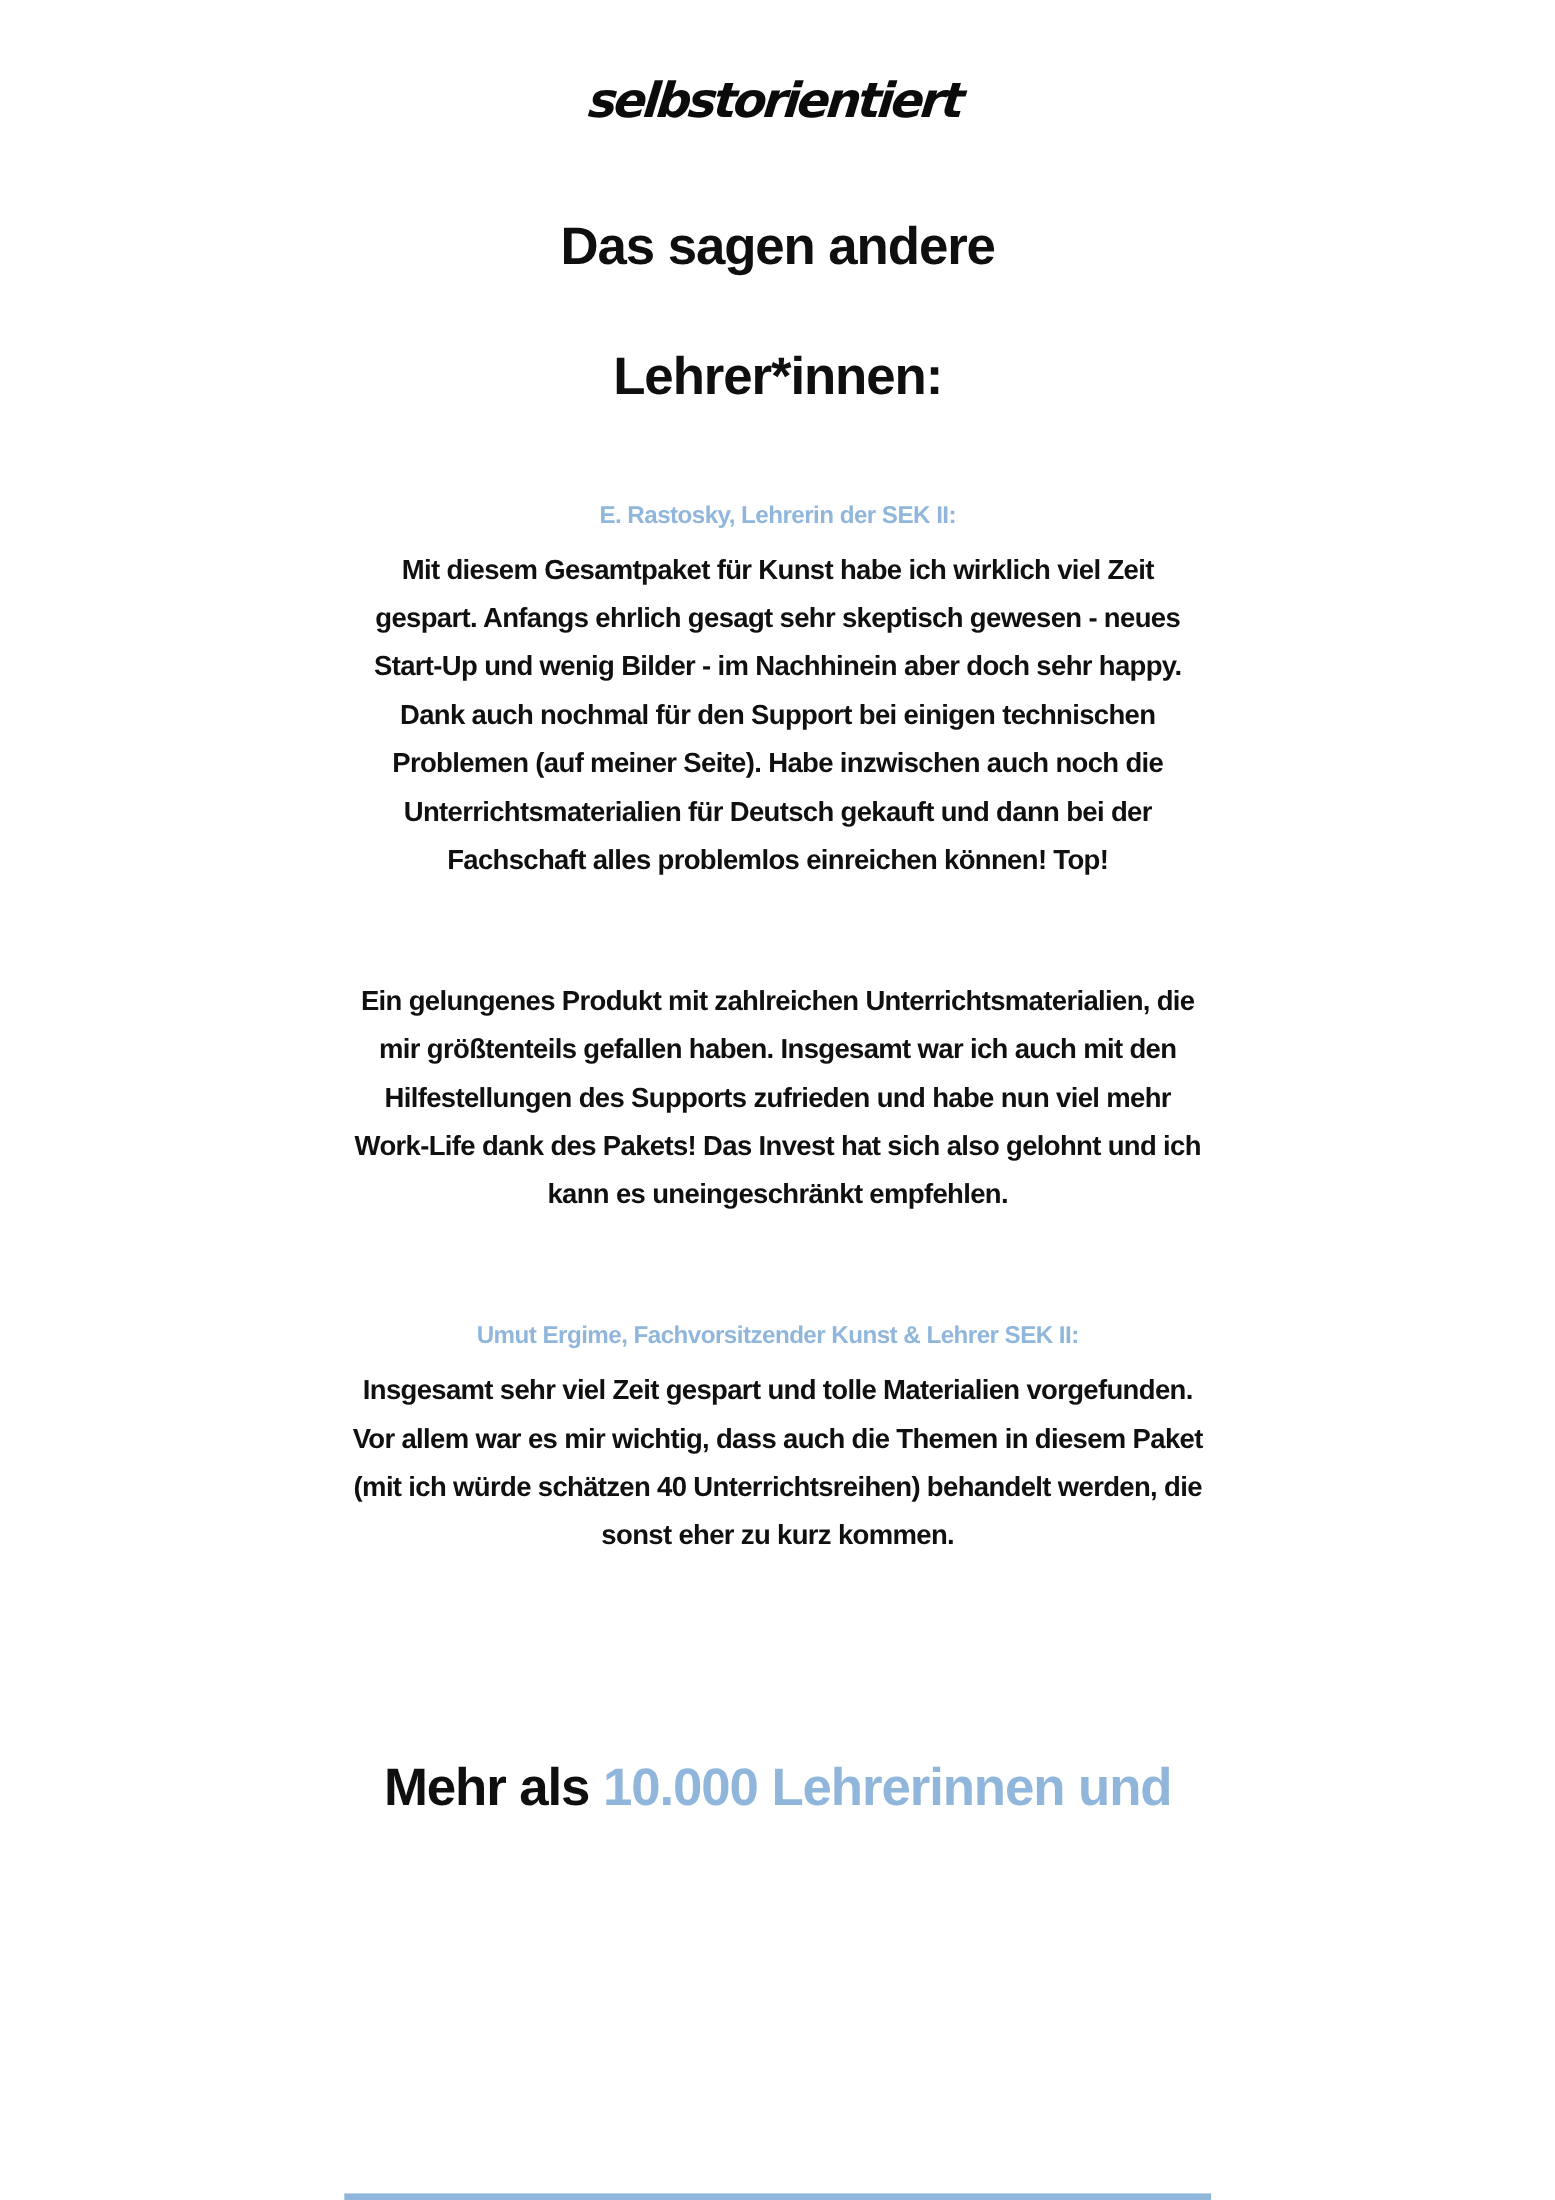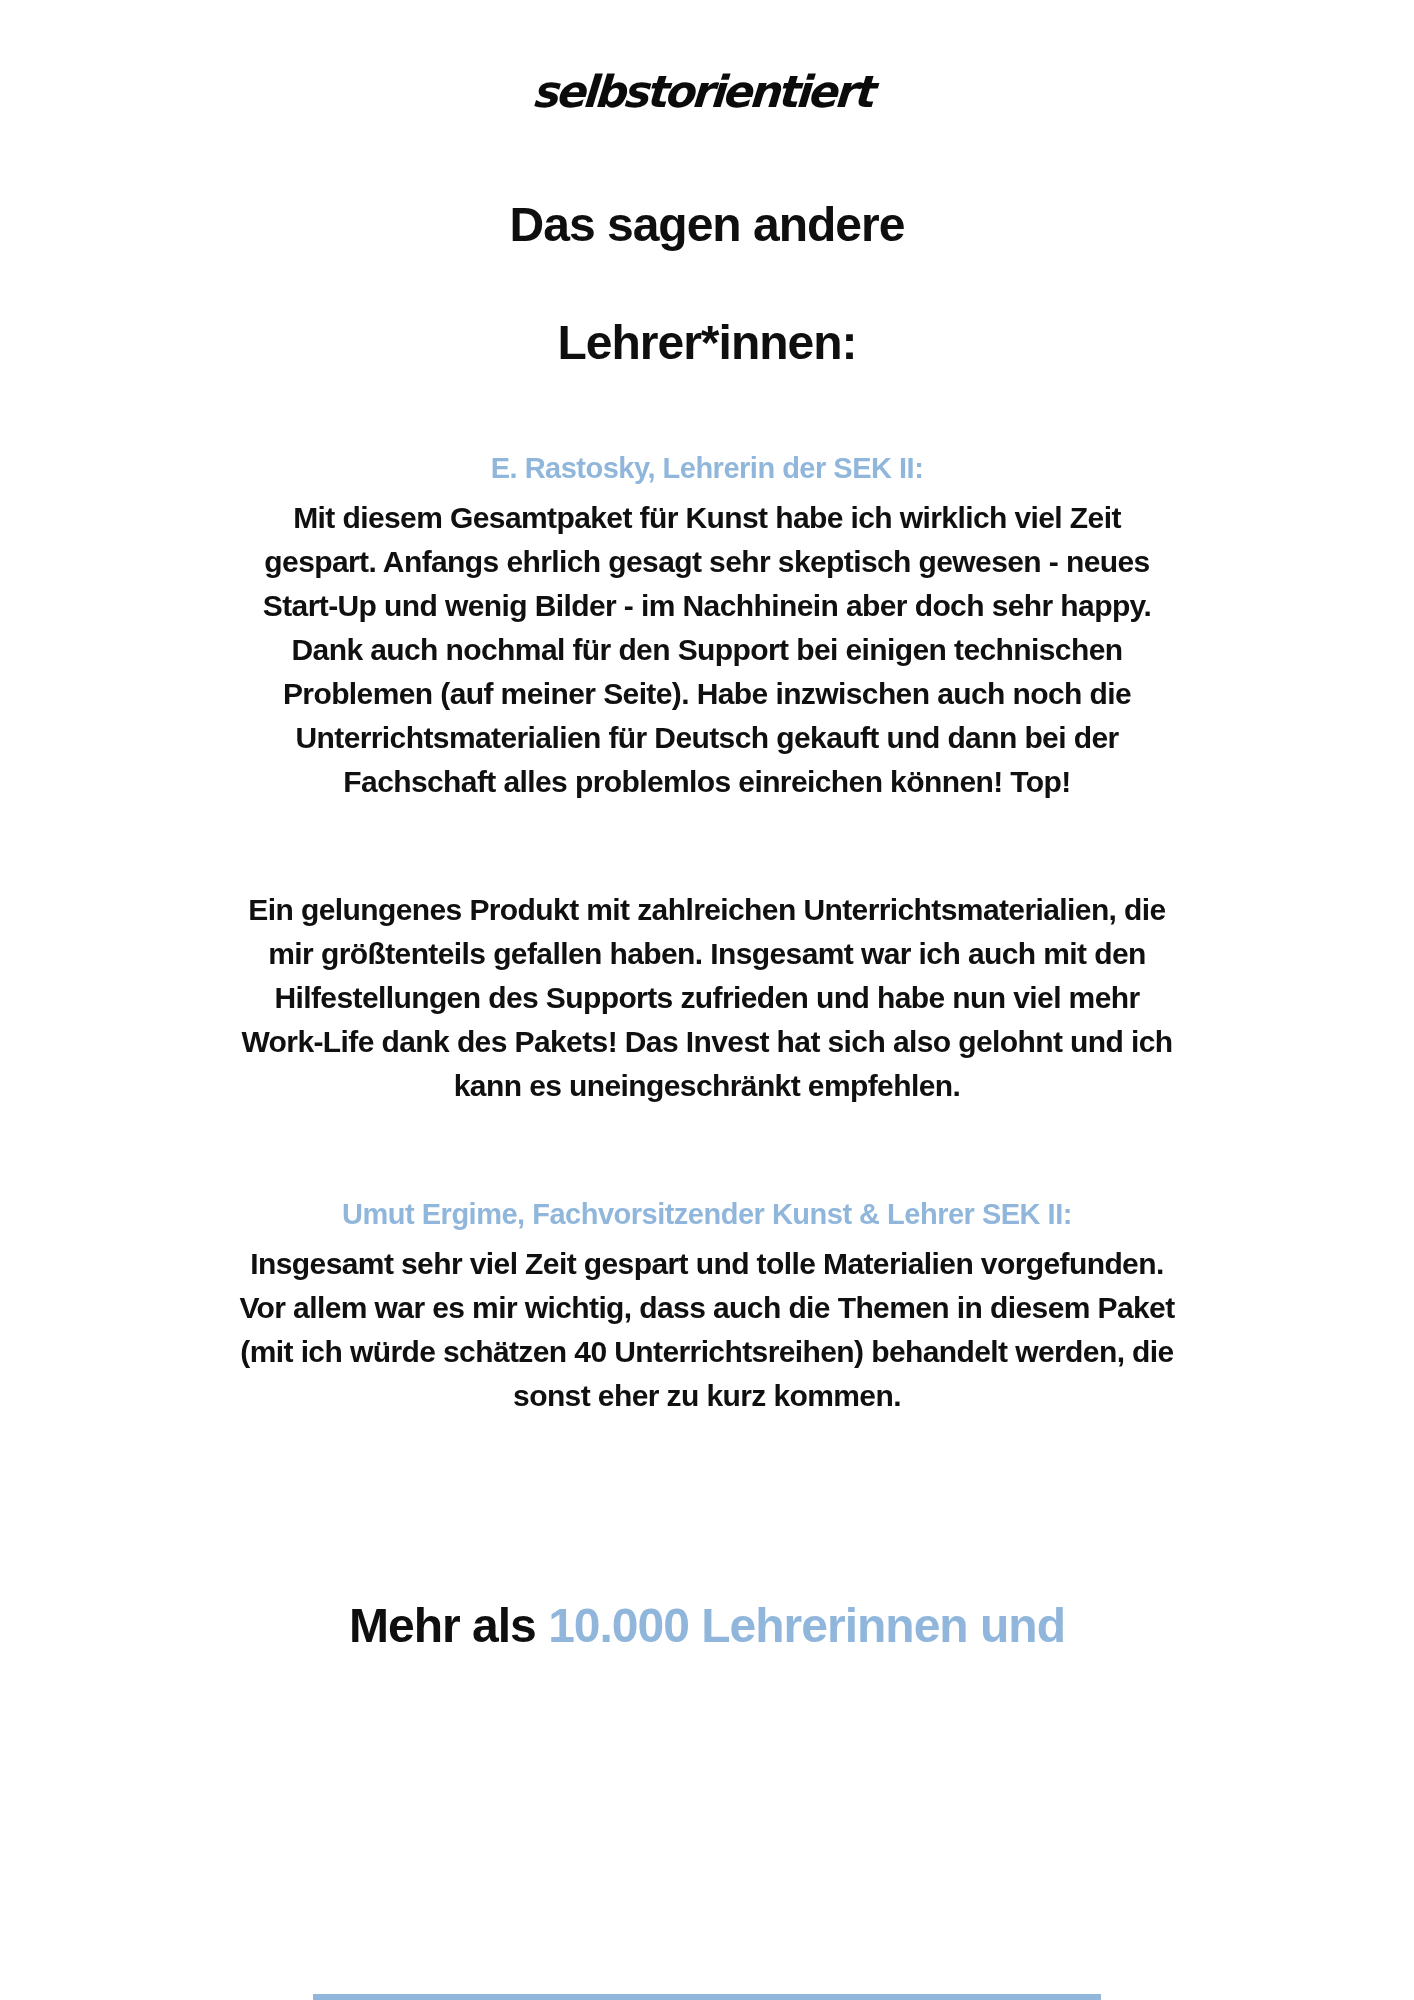--- a/index.html
+++ b/index.html
@@ -41,29 +41,29 @@
   .testimonials {
     margin-top: 44px;
   }
   .testimonial {
     margin-top: 84px;
   }
   .testimonial:first-child {
     margin-top: 0;
   }
   .author {
-    font-size: 29px;
+    font-size: 22px;
     line-height: 44px;
     font-weight: 700;
     letter-spacing: -0.5px;
     color: var(--color-accent, #90b7db);
   }
   .quote {
     margin-top: 6px;
-    font-size: 30px;
+    font-size: 25px;
     line-height: 44px;
     font-weight: 700;
     letter-spacing: -0.6px;
     white-space: pre-line;
     color: #101010;
   }
   .claim {
     margin-top: 158px;
     font-size: 48px;
     line-height: 100px;

